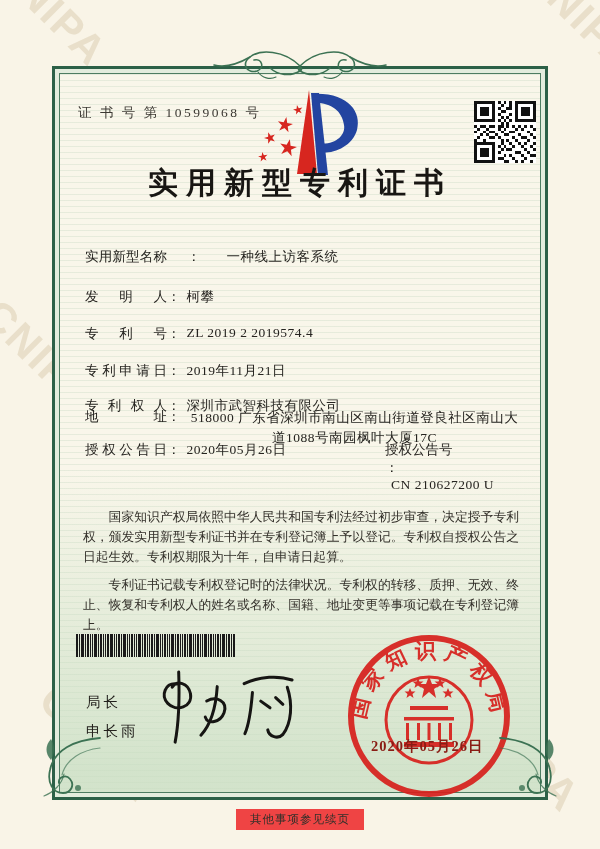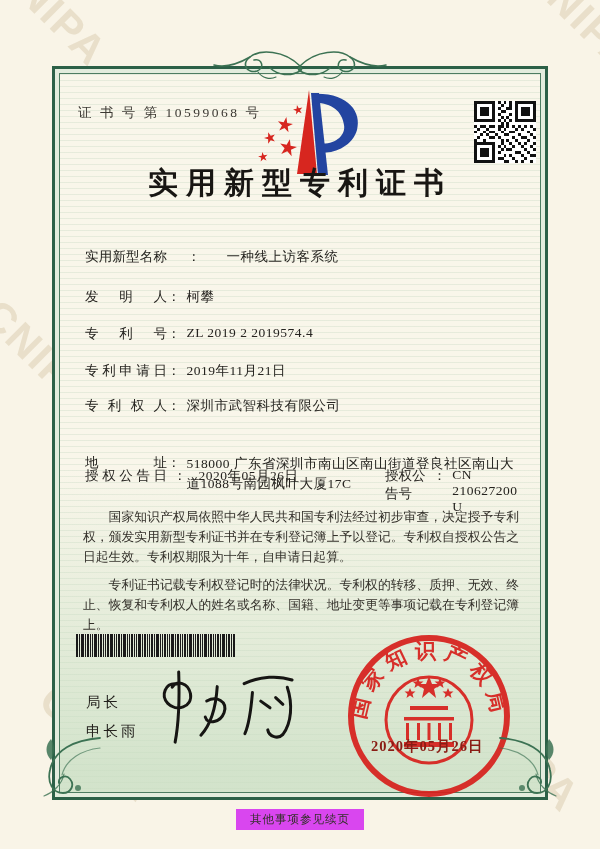--- a/index.html
+++ b/index.html
@@ -48,39 +48,39 @@
   .logo { position:absolute; left:252px; top:90px; }
   .qr   { position:absolute; left:474px; top:101px; }
   .title {
     position:absolute; left:0; top:163px; width:100%;
     text-align:center; font-size:30px; font-weight:bold;
     letter-spacing:8px; color:#181613;
   }
   .row { position:absolute; left:85px; display:flex; align-items:flex-start; font-size:13.5px; color:#262420; }
   .row .lbl { display:inline-block; width:82px; text-align:justify; text-align-last:justify; letter-spacing:0; flex:none; }
   .row .colon { flex:none; }
-  .row .val { margin-left:6px; letter-spacing:0.5px; }
+  .row .val { margin-left:6px; letter-spacing:0.5px;text-align:center; }
   .row .val.addr { width:336px; word-break:break-all; line-height:20px; }
-  .grant2 { position:absolute; left:300px; top:0; display:flex; font-size:13.5px; }
+  .grant2 { position:absolute; left:300px; top:0; display:flex; font-size:13.5px;flex-direction:column; }
   .grant2 .val { margin-left:6px; }
   .paragraphs {
     position:absolute; left:75px; top:500px; width:452px;
     font-size:12.8px; line-height:1.56; color:#33302a;
     text-align:justify;
   }
   .paragraphs p { text-indent:2em; margin:8px; }
   .barcode { position:absolute; left:76px; top:634px; }
   .director { position:absolute; left:86px; top:688px; font-size:14.5px; letter-spacing:3px; color:#23211d; line-height:29px; }
   .signature { position:absolute; left:148px; top:666px; transform:rotate(-2deg); }
   .seal { position:absolute; left:343px; top:630px; }
   .seal-date { position:absolute; left:371px; top:737px; font-size:14.5px; letter-spacing:1px; color:#8a1d15; font-weight:bold; }
   .page-info { position:absolute; left:0; top:777px; width:100%; text-align:center; font-size:11.5px; color:#2e2c28; }
   .footer-note {
     position:absolute; left:50%; top:809px; transform:translateX(-50%);
-    background:#d946ef; padding:3px 14px; font-size:11.5px; color:#33302a; letter-spacing:1px;
+    background:#ef4444; padding:3px 14px; font-size:11.5px; color:#33302a; letter-spacing:1px;
   }
 </style>
 </head>
 <body>
 
 <span class="watermark" style="left:-18px; top:-14px; font-size:42px;">CNIPA</span>
 <span class="watermark" style="left:512px; top:-8px; font-size:42px;">CNIPA</span>
 <span class="watermark" style="left:408px; top:228px; font-size:46px;">CNIPA</span>
 <span class="watermark" style="left:-30px; top:332px; font-size:42px;">CNIPA</span>
 <span class="watermark" style="left:26px; top:718px; font-size:44px;">CNIPA</span>
@@ -187,26 +187,26 @@
   <div class="row" style="top:362px;">
     <span class="lbl">专利申请日</span>
       <span class="colon">：</span>
     <span class="val">2019年11月21日</span>
   </div>
   <div class="row" style="top:397px;">
     <span class="lbl">专利权人</span>
       <span class="colon">：</span>
     <span class="val">深圳市武智科技有限公司</span>
   </div>
-  <div class="row" style="top:454px;">
+  <div class="row" style="top:408px;">
     <span class="lbl">地址</span>
       <span class="colon">：</span>
     <span class="val addr">518000 广东省深圳市南山区南山街道登良社区南山大道1088号南园枫叶大厦17C</span>
   </div>
-  <div class="row" style="top:467px; width:440px;gap:6px;">
+  <div class="row" style="top:441px; width:440px;">
     <span class="lbl">授权公告日</span>
       <span class="colon">：</span>
     <span class="val">2020年05月26日</span>
     <span class="grant2">
       <span>授权公告号</span>
         <span>：</span>
       <span class="val">CN 210627200 U</span>
     </span>
   </div>
 

